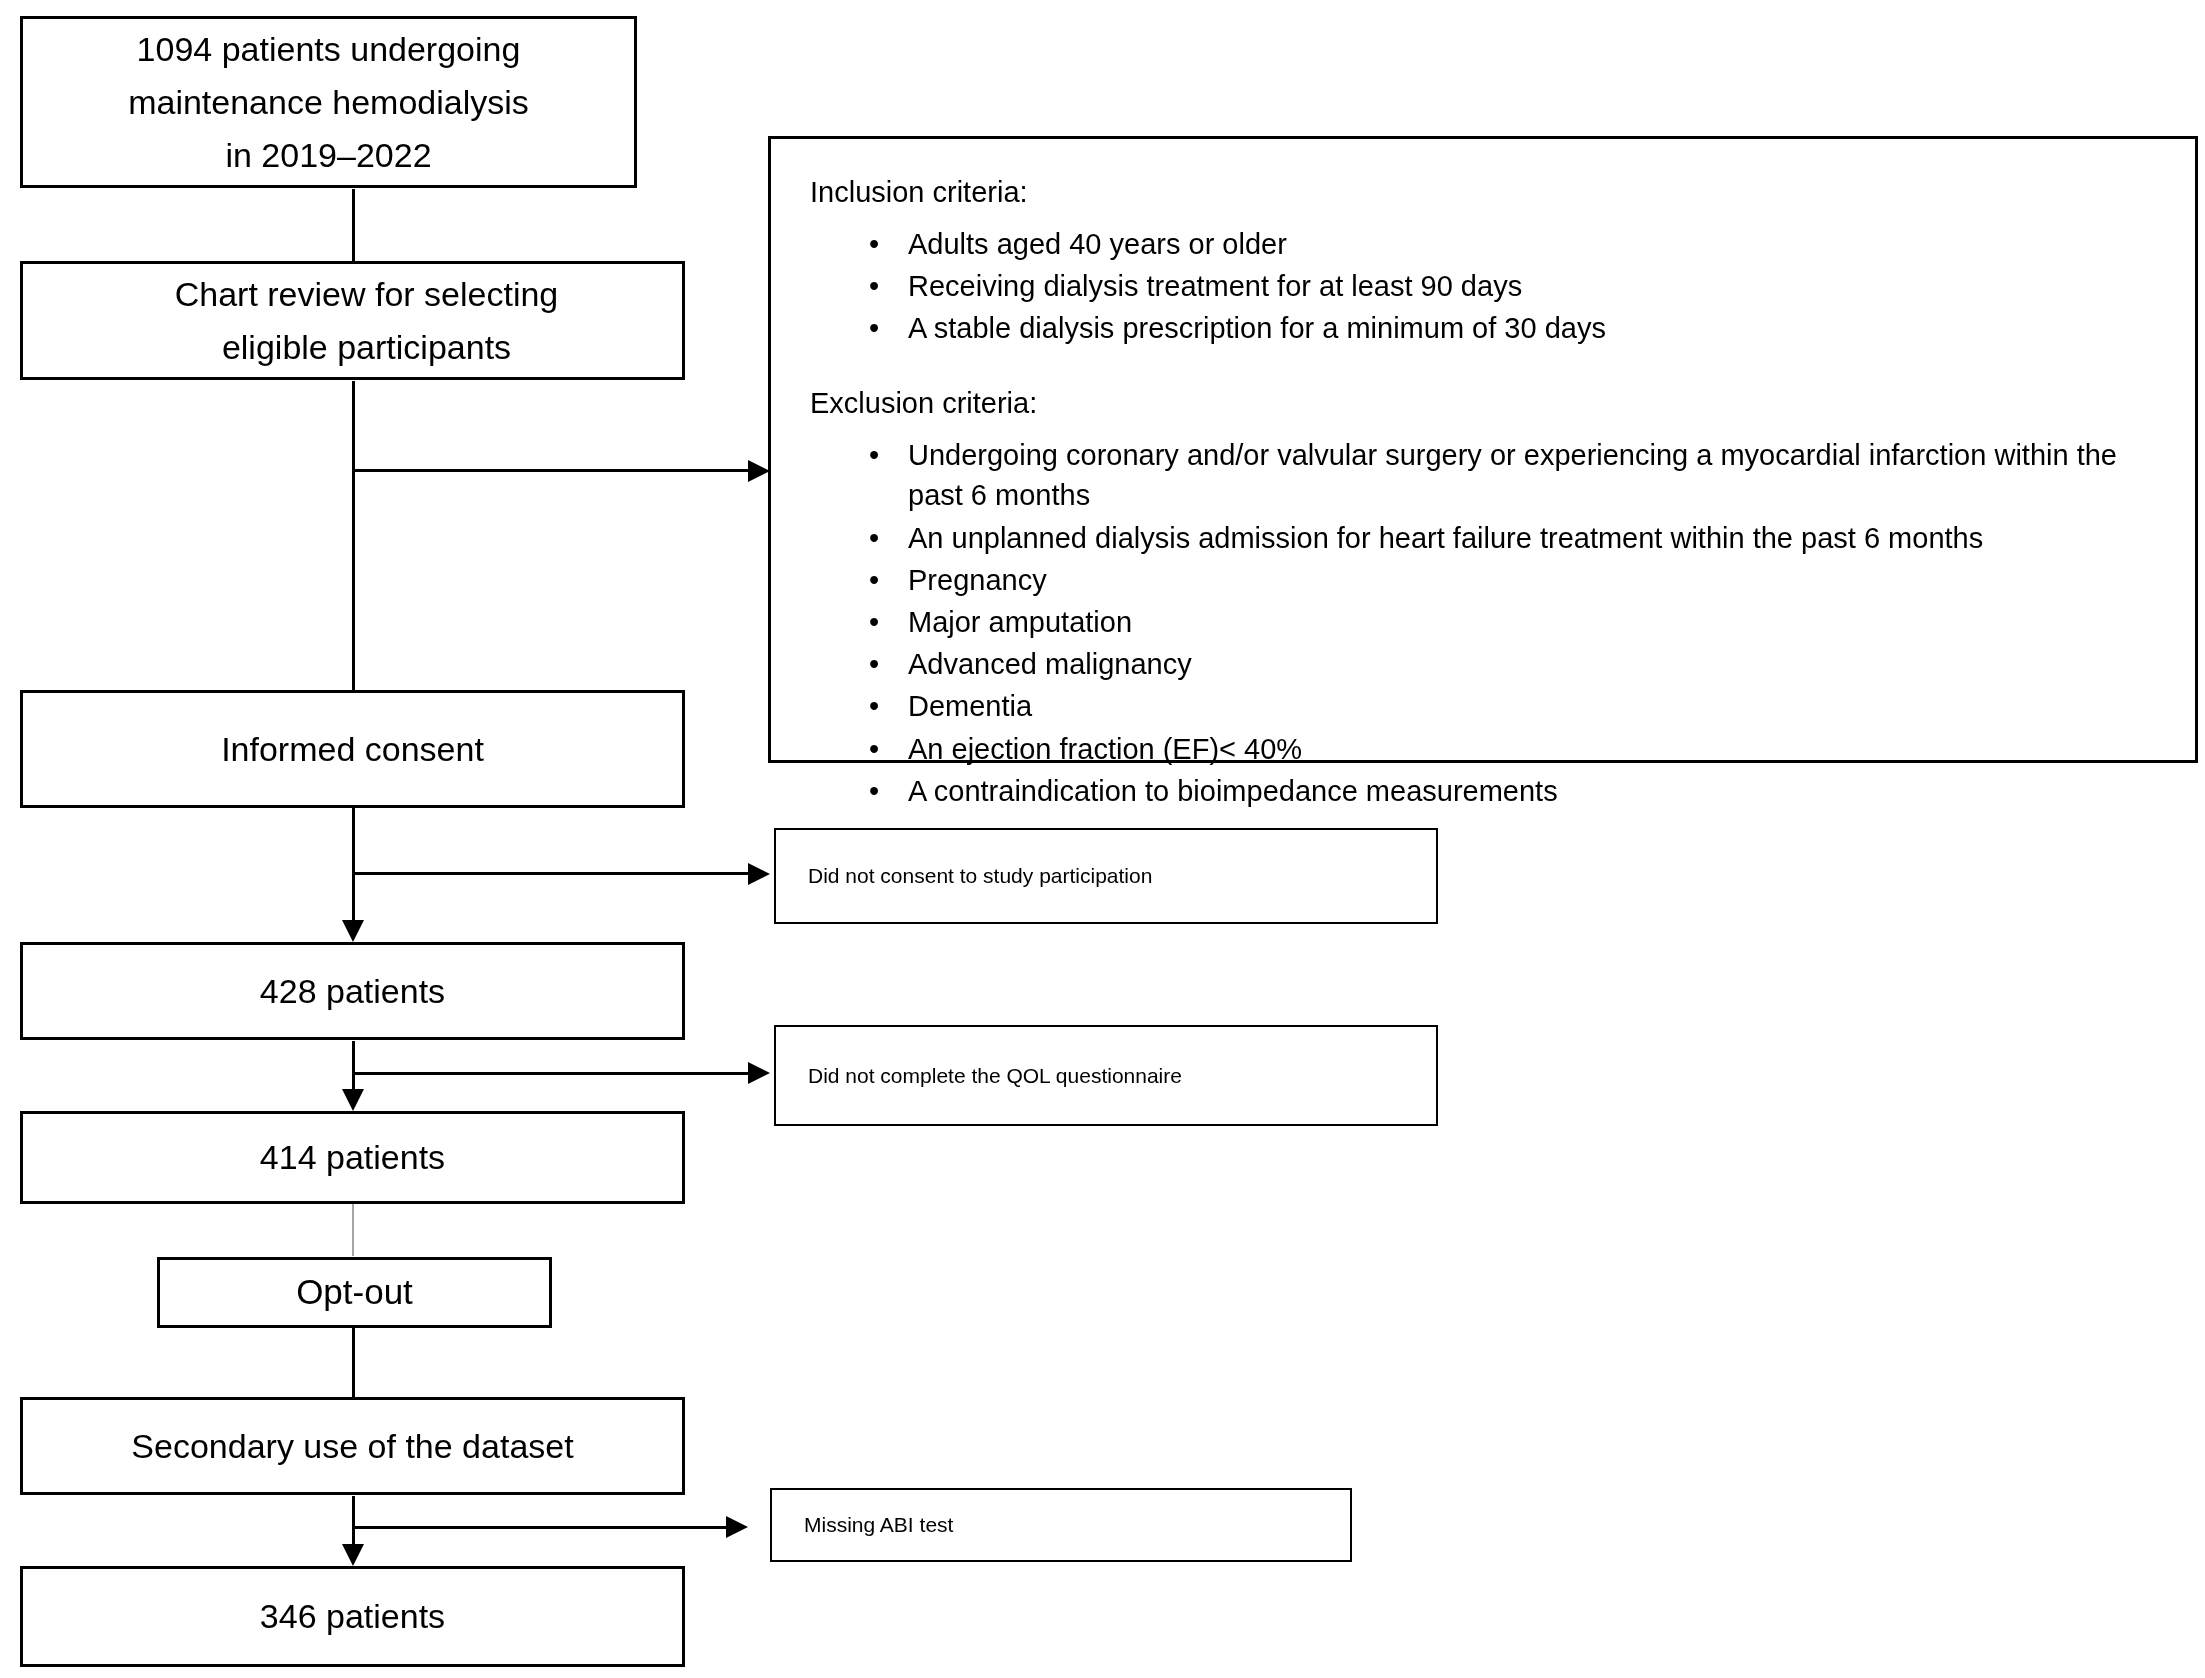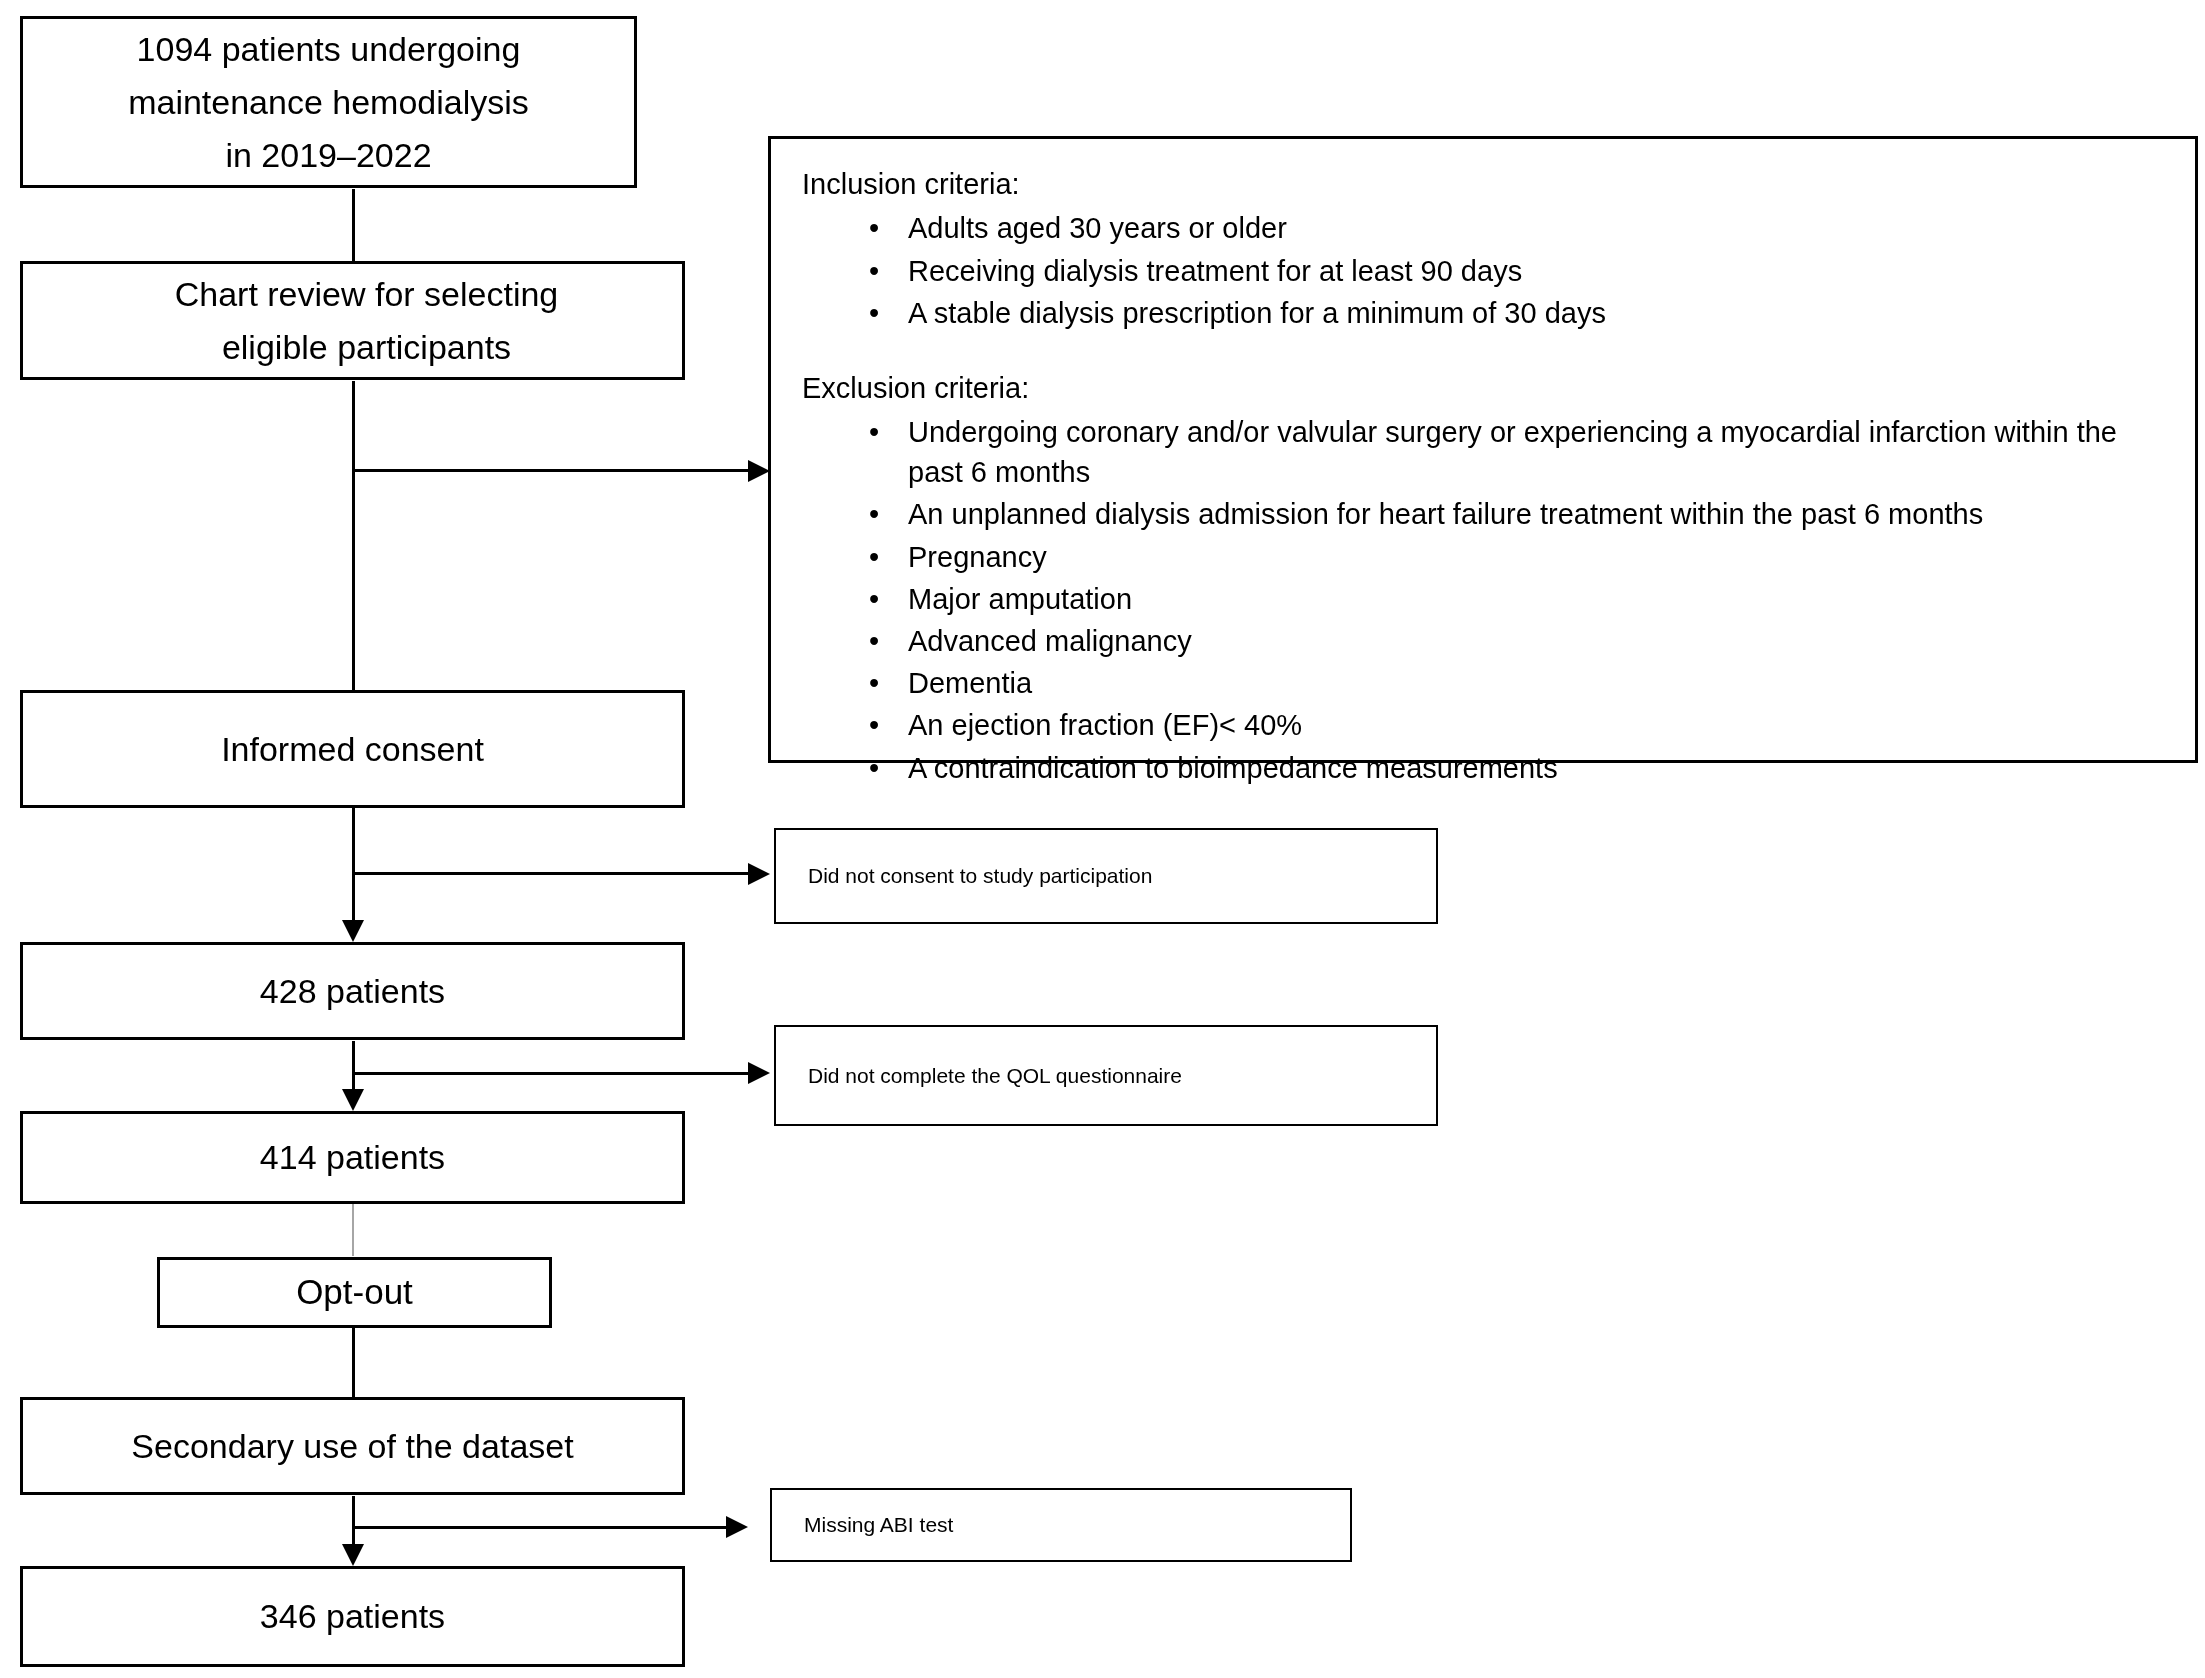--- a/index.html
+++ b/index.html
@@ -44,21 +44,21 @@
   .criteria {
     position: absolute;
     box-sizing: border-box;
     border: 3.3px solid #000;
     background: #fff;
     font-size: 29px;
     line-height: 1.38;
     padding: 21px 16.4px 0 27px;
     text-align: left;
   }
-  .criteria .section-title { margin: 4px; }
+  .criteria .section-title { margin: 12px; }
   .criteria ul {
     list-style: none;
     margin: 4.4px 0 0 71px;
     padding: 0;
   }
   .criteria li {
     position: relative;
     padding-left: 39px;
     margin: 0 0 2.2px 0;
   }
@@ -125,21 +125,21 @@
     <span>Opt-out</span>
   </div>
 
   <div class="fbox" style="left:20px; top:1566px; width:665px; height:101px;">
     <span>346 patients</span>
   </div>
 
   <div class="criteria" style="left:768px; top:136px; width:1430px; height:627px;">
     <p class="section-title">Inclusion criteria:</p>
     <ul>
-        <li>Adults aged 30 years or older</li>
+        <li>Adults aged 40 years or older</li>
         <li>Receiving dialysis treatment for at least 90 days</li>
         <li>A stable dialysis prescription for a minimum of 30 days</li>
       </ul>
     <p class="section-title section-gap">Exclusion criteria:</p>
     <ul>
         <li>Undergoing coronary and/or valvular surgery or experiencing a myocardial infarction within the past 6 months</li>
         <li>An unplanned dialysis admission for heart failure treatment within the past 6 months</li>
         <li>Pregnancy</li>
         <li>Major amputation</li>
         <li>Advanced malignancy</li>

